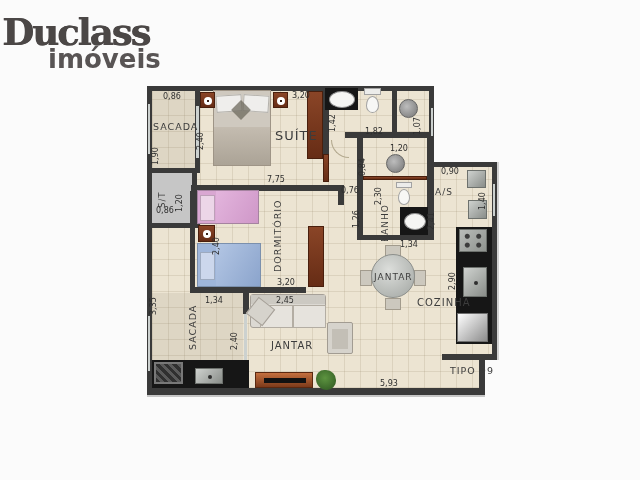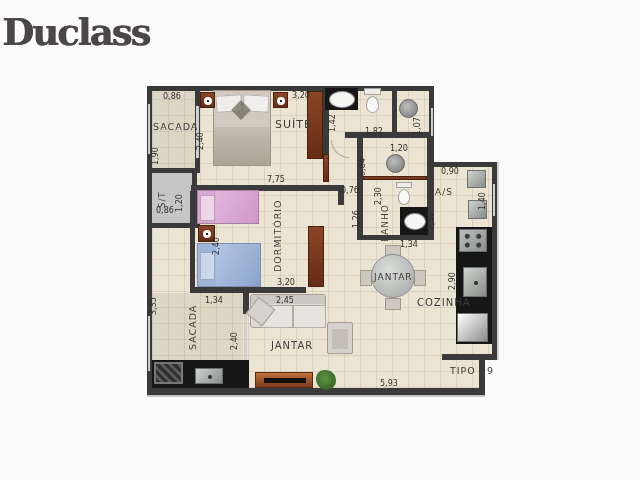--- a/index.html
+++ b/index.html
@@ -40,20 +40,21 @@
   .arc{position:absolute;border-left:1px solid #b3a98f;border-bottom:1px solid #b3a98f;
        border-radius:0 0 0 100%;}
 </style>
 </head>
 <body>
 
 <div id="screen">
 
   <div class="logo">
     <div class="logo-brand">Duclass</div>
+    <div class="logo-tagline">imóveis</div>
   </div>
 
   <div id="plan">
 
     <div class="floor" style="left:5px;top:5px;width:340px;height:297px;"></div>
     <div class="mask" style="left:287px;top:0;width:63px;height:76px;"></div>
     <div class="mask" style="left:338px;top:274px;width:12px;height:35px;"></div>
     <div class="tint" style="left:5px;top:5px;width:43px;height:77px;"></div>
     <div class="tint" style="left:5px;top:207px;width:91px;height:95px;"></div>
     <div class="abs" style="left:5px;top:87px;width:40px;height:50px;background:#c6c6c6;"></div>
@@ -169,21 +170,21 @@
     <div class="abs" style="left:169px;top:284px;width:20px;height:20px;border-radius:45% 55% 50% 60%;background:radial-gradient(circle at 45% 40%,#5d9440,#2c5420);box-shadow:-3px 2px 0 -4px #3c7028, 3px -2px 0 -4px #3c7028;"></div>
 
     <div class="blackc" style="left:5px;top:274px;width:97px;height:28px;"></div>
     <div class="abs" style="left:7px;top:276px;width:29px;height:22px;border:2px solid #787878;box-sizing:border-box;background:repeating-linear-gradient(45deg,#303030 0 3px,#5a5a5a 3px 6px);"></div>
     <div class="appl" style="left:48px;top:282px;width:28px;height:16px;">
       <div class="abs" style="left:12px;top:6px;width:4px;height:4px;background:#2f2f2f;border-radius:50%;"></div>
     </div>
 
     <div id="plan-labels" class="abs" style="left:0;top:0;width:350px;height:309px;">
         <span class="lbl room" style="left: 6px; top: 36px; font-size: 9.5px;">SACADA</span>
-        <span class="lbl room" style="left: 128px; top: 33px; font-size: 11px;">SUÍTE</span>
+        <span class="lbl room" style="left: 128px; top: 43px; font-size: 13px;">SUÍTE</span>
         <span class="lbl room" style="left: 11px; top: 122px; font-size: 8.5px; transform: rotate(-90deg); transform-origin: 0px 0px;">S/T</span>
         <span class="lbl room" style="left: 126px; top: 186px; font-size: 9.5px; transform: rotate(-90deg); transform-origin: 0px 0px;">DORMITÓRIO</span>
         <span class="lbl room" style="left: 234px; top: 156px; font-size: 9px; transform: rotate(-90deg); transform-origin: 0px 0px;">BANHO</span>
         <span class="lbl room" style="left: 288px; top: 102px; font-size: 9px;">A/S</span>
         <span class="lbl room" style="left: 227px; top: 187px; font-size: 9px;">JANTAR</span>
         <span class="lbl room" style="left: 270px; top: 212px; font-size: 10px;">COZINHA</span>
         <span class="lbl room" style="left: 41px; top: 264px; font-size: 9.5px; transform: rotate(-90deg); transform-origin: 0px 0px;">SACADA</span>
         <span class="lbl room" style="left: 124px; top: 255px; font-size: 10px;">JANTAR</span>
         <span class="lbl room" style="left: 303px; top: 280px; font-size: 9.5px;">TIPO 09</span>
         <span class="lbl dim" style="left: 16px; top: 7px; font-size: 8px;">0,86</span>

